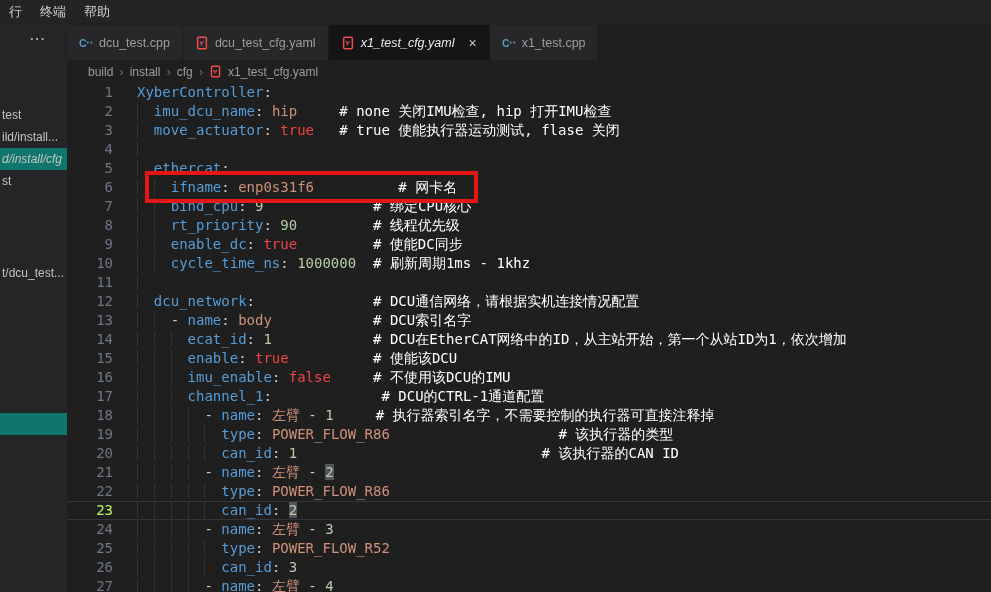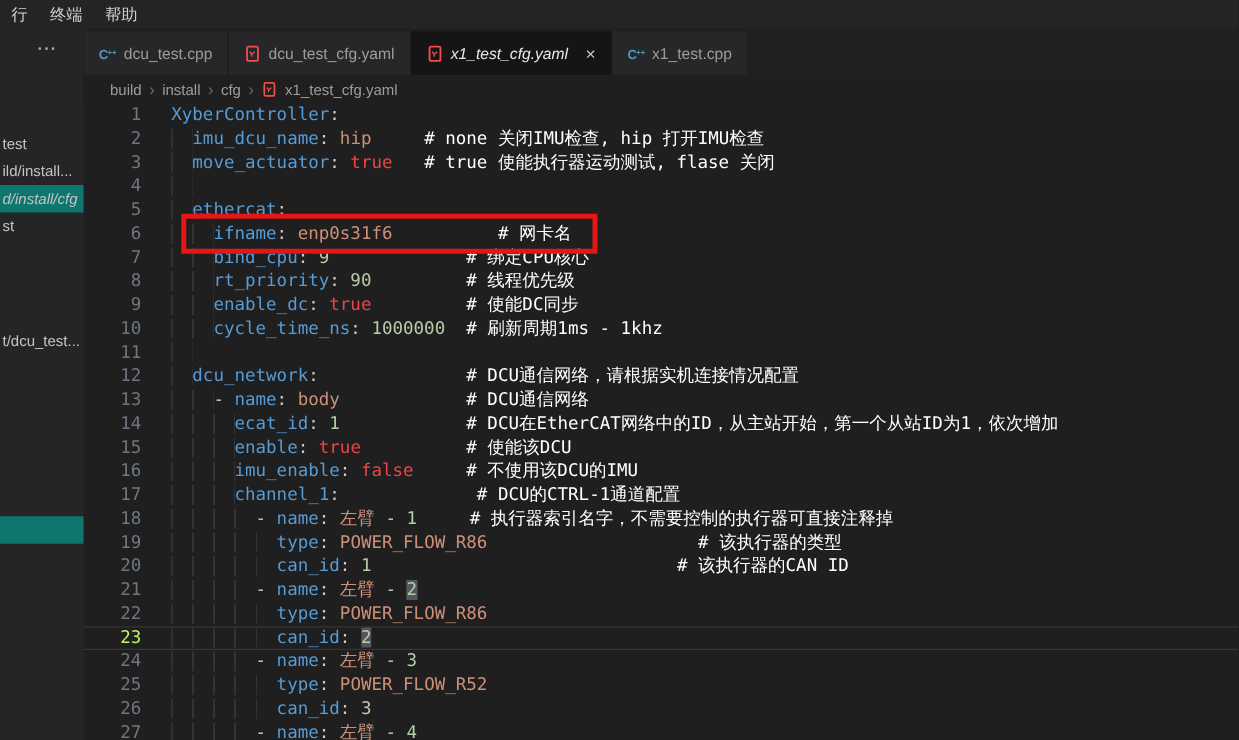--- a/index.html
+++ b/index.html
@@ -137,21 +137,21 @@
         <div class="cl"><span class="ln">3</span><span class="lc"><span class="tk-ind">  </span><span class="tk-key">move_actuator</span><span class="tk-pun">: </span><span class="tk-bool">true</span><span class="tk-com">   # true 使能执行器运动测试, flase 关闭</span></span></div>
         <div class="cl"><span class="ln">4</span><span class="lc"><span class="tk-ind">  </span></span></div>
         <div class="cl"><span class="ln">5</span><span class="lc"><span class="tk-ind">  </span><span class="tk-key">ethercat</span><span class="tk-pun">:</span></span></div>
         <div class="cl"><span class="ln">6</span><span class="lc"><span class="tk-ind">    </span><span class="tk-key">ifname</span><span class="tk-pun">: </span><span class="tk-str">enp0s31f6</span><span class="tk-com">          # 网卡名</span></span></div>
         <div class="cl"><span class="ln">7</span><span class="lc"><span class="tk-ind">    </span><span class="tk-key">bind_cpu</span><span class="tk-pun">: </span><span class="tk-num">9</span><span class="tk-com">             # 绑定CPU核心</span></span></div>
         <div class="cl"><span class="ln">8</span><span class="lc"><span class="tk-ind">    </span><span class="tk-key">rt_priority</span><span class="tk-pun">: </span><span class="tk-num">90</span><span class="tk-com">         # 线程优先级</span></span></div>
         <div class="cl"><span class="ln">9</span><span class="lc"><span class="tk-ind">    </span><span class="tk-key">enable_dc</span><span class="tk-pun">: </span><span class="tk-bool">true</span><span class="tk-com">         # 使能DC同步</span></span></div>
         <div class="cl"><span class="ln">10</span><span class="lc"><span class="tk-ind">    </span><span class="tk-key">cycle_time_ns</span><span class="tk-pun">: </span><span class="tk-num">1000000</span><span class="tk-com">  # 刷新周期1ms - 1khz</span></span></div>
         <div class="cl"><span class="ln">11</span><span class="lc"><span class="tk-ind">  </span></span></div>
         <div class="cl"><span class="ln">12</span><span class="lc"><span class="tk-ind">  </span><span class="tk-key">dcu_network</span><span class="tk-pun">:</span><span class="tk-com">              # DCU通信网络，请根据实机连接情况配置</span></span></div>
-        <div class="cl"><span class="ln">13</span><span class="lc"><span class="tk-ind">    </span><span class="tk-pun">- </span><span class="tk-key">name</span><span class="tk-pun">: </span><span class="tk-str">body</span><span class="tk-com">            # DCU通信网络</span></span></div>
+        <div class="cl"><span class="ln">13</span><span class="lc"><span class="tk-ind">    </span><span class="tk-pun">- </span><span class="tk-key">name</span><span class="tk-pun">: </span><span class="tk-str">body</span><span class="tk-com">            # DCU索引名字</span></span></div>
         <div class="cl"><span class="ln">14</span><span class="lc"><span class="tk-ind">      </span><span class="tk-key">ecat_id</span><span class="tk-pun">: </span><span class="tk-num">1</span><span class="tk-com">            # DCU在EtherCAT网络中的ID，从主站开始，第一个从站ID为1，依次增加</span></span></div>
         <div class="cl"><span class="ln">15</span><span class="lc"><span class="tk-ind">      </span><span class="tk-key">enable</span><span class="tk-pun">: </span><span class="tk-bool">true</span><span class="tk-com">          # 使能该DCU</span></span></div>
         <div class="cl"><span class="ln">16</span><span class="lc"><span class="tk-ind">      </span><span class="tk-key">imu_enable</span><span class="tk-pun">: </span><span class="tk-bool">false</span><span class="tk-com">     # 不使用该DCU的IMU</span></span></div>
         <div class="cl"><span class="ln">17</span><span class="lc"><span class="tk-ind">      </span><span class="tk-key">channel_1</span><span class="tk-pun">:</span><span class="tk-com">             # DCU的CTRL-1通道配置</span></span></div>
         <div class="cl"><span class="ln">18</span><span class="lc"><span class="tk-ind">        </span><span class="tk-pun">- </span><span class="tk-key">name</span><span class="tk-pun">: </span><span class="tk-str">左臂</span><span class="tk-pun"> - </span><span class="tk-num">1</span><span class="tk-com">     # 执行器索引名字，不需要控制的执行器可直接注释掉</span></span></div>
         <div class="cl"><span class="ln">19</span><span class="lc"><span class="tk-ind">          </span><span class="tk-key">type</span><span class="tk-pun">: </span><span class="tk-str">POWER_FLOW_R86</span><span class="tk-com">                    # 该执行器的类型</span></span></div>
         <div class="cl"><span class="ln">20</span><span class="lc"><span class="tk-ind">          </span><span class="tk-key">can_id</span><span class="tk-pun">: </span><span class="tk-num">1</span><span class="tk-com">                             # 该执行器的CAN ID</span></span></div>
         <div class="cl"><span class="ln">21</span><span class="lc"><span class="tk-ind">        </span><span class="tk-pun">- </span><span class="tk-key">name</span><span class="tk-pun">: </span><span class="tk-str">左臂</span><span class="tk-pun"> - </span><span class="tk-occ">2</span></span></div>
         <div class="cl"><span class="ln">22</span><span class="lc"><span class="tk-ind">          </span><span class="tk-key">type</span><span class="tk-pun">: </span><span class="tk-str">POWER_FLOW_R86</span></span></div>
         <div class="cl active"><span class="ln">23</span><span class="lc"><span class="tk-ind">          </span><span class="tk-key">can_id</span><span class="tk-pun">: </span><span class="tk-occ">2</span></span></div>

